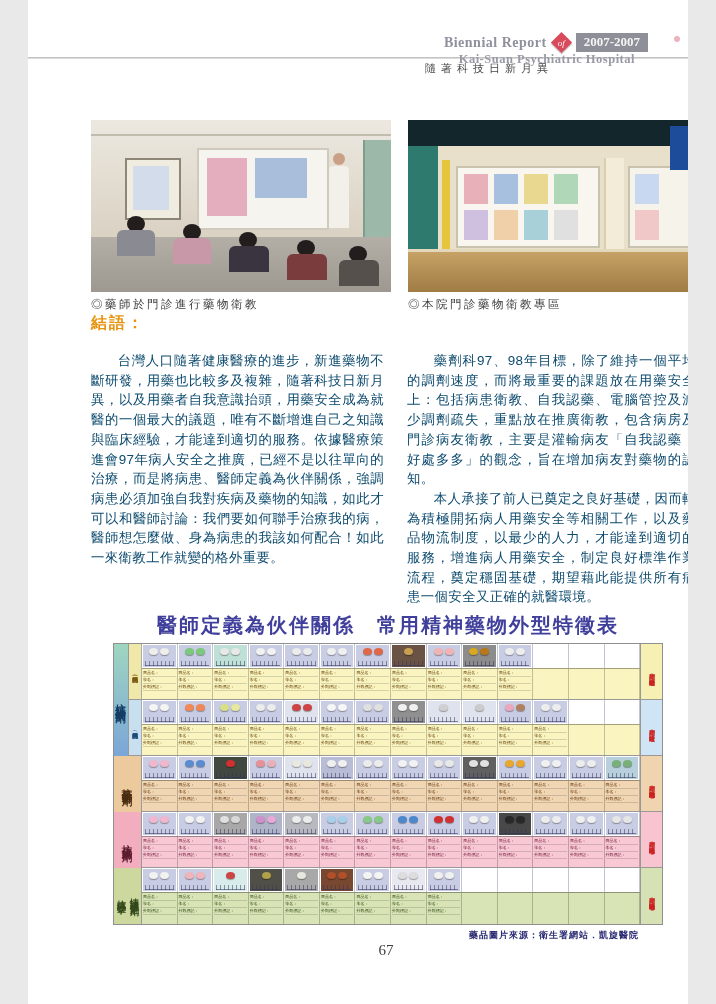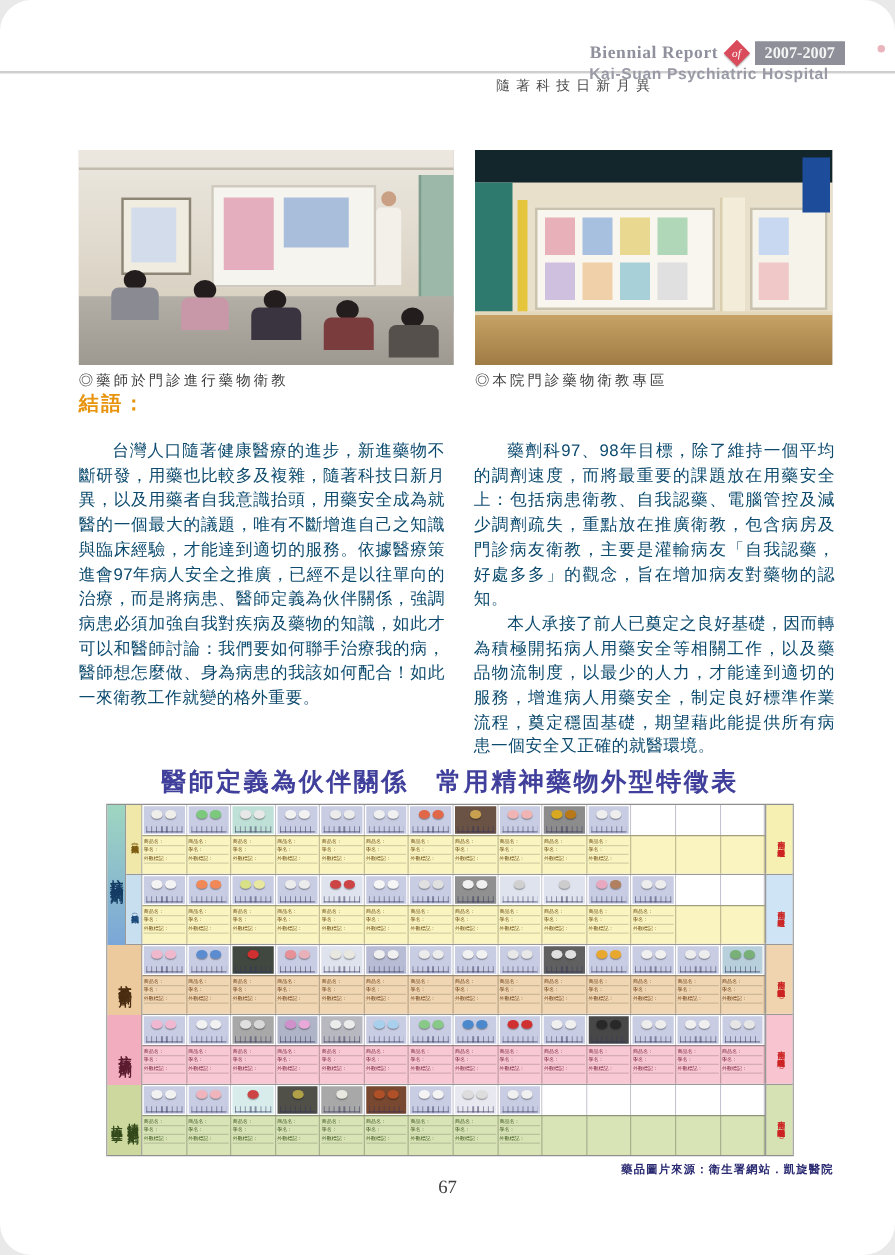--- a/index.html
+++ b/index.html
@@ -1,30 +1,30 @@
 <!DOCTYPE html>
 <html><head>
 <meta charset="utf-8">
 <style>
   html,body{margin:0;padding:0;background:#e9e9e9;}
-  .page{position:relative;width:716px;height:1004px;background:#ffffff;margin:0 auto;
-        font-family:"Liberation Sans",sans-serif;overflow:hidden;border-radius:25px;}
+  .page{position:relative;width:660px;height:1004px;background:#ffffff;margin:0 auto;
+        font-family:"Liberation Sans",sans-serif;overflow:hidden;}
   
   .header-rule{position:absolute;top:57px;left:0;width:716px;height:2px;
     background:linear-gradient(to bottom,#b9b9b9,#e6e6e6);}
   .brand{position:absolute;top:33px;right:40px;display:flex;align-items:center;gap:7px;}
   .brand-title{font-family:"Liberation Serif",serif;font-weight:bold;font-size:14px;color:#90909e;letter-spacing:.5px;}
   .brand-of{width:15px;height:15px;background:#d94a5a;transform:rotate(45deg);
     display:flex;align-items:center;justify-content:center;box-shadow:1px 1px 1px rgba(0,0,0,.25);}
   .brand-of span{transform:rotate(-45deg);color:#fff;font-family:"Liberation Serif",serif;
     font-style:italic;font-size:9px;}
   .brand-years{background:#8f8f99;color:#f4f4f4;font-family:"Liberation Serif",serif;
     font-size:13px;font-weight:bold;padding:1px 8px 2px;}
   .corner-dot{position:absolute;top:36px;right:8px;width:6px;height:6px;border-radius:50%;background:#eab4bc;}
-  .hospital-name{position:absolute;top:52px;right:53px;font-family:Liberation Sans, sans-serif;
+  .hospital-name{position:absolute;top:52px;right:53px;font-family:Liberation Serif, serif;
     font-weight:bold;font-size:12.5px;color:#9a9aa6;letter-spacing:.5px;margin-left:32px;}
   .section-label{position:absolute;top:61px;left:397px;font-size:11px;color:#4a4a4a;letter-spacing:5px;}
   
   .photo{position:absolute;top:120px;height:172px;overflow:hidden;background:#cfc8bc;}
   .photo-left{left:63px;width:300px;}
   .photo-right{left:380px;width:286px;}
   .photo *{position:absolute;}
   
   .pl-wall{top:0;left:0;right:0;height:70%;background:linear-gradient(#ece8e0,#d9d1c2);}
   .pl-ceil{top:14px;left:0;right:0;height:2px;background:#c2bcae;}

